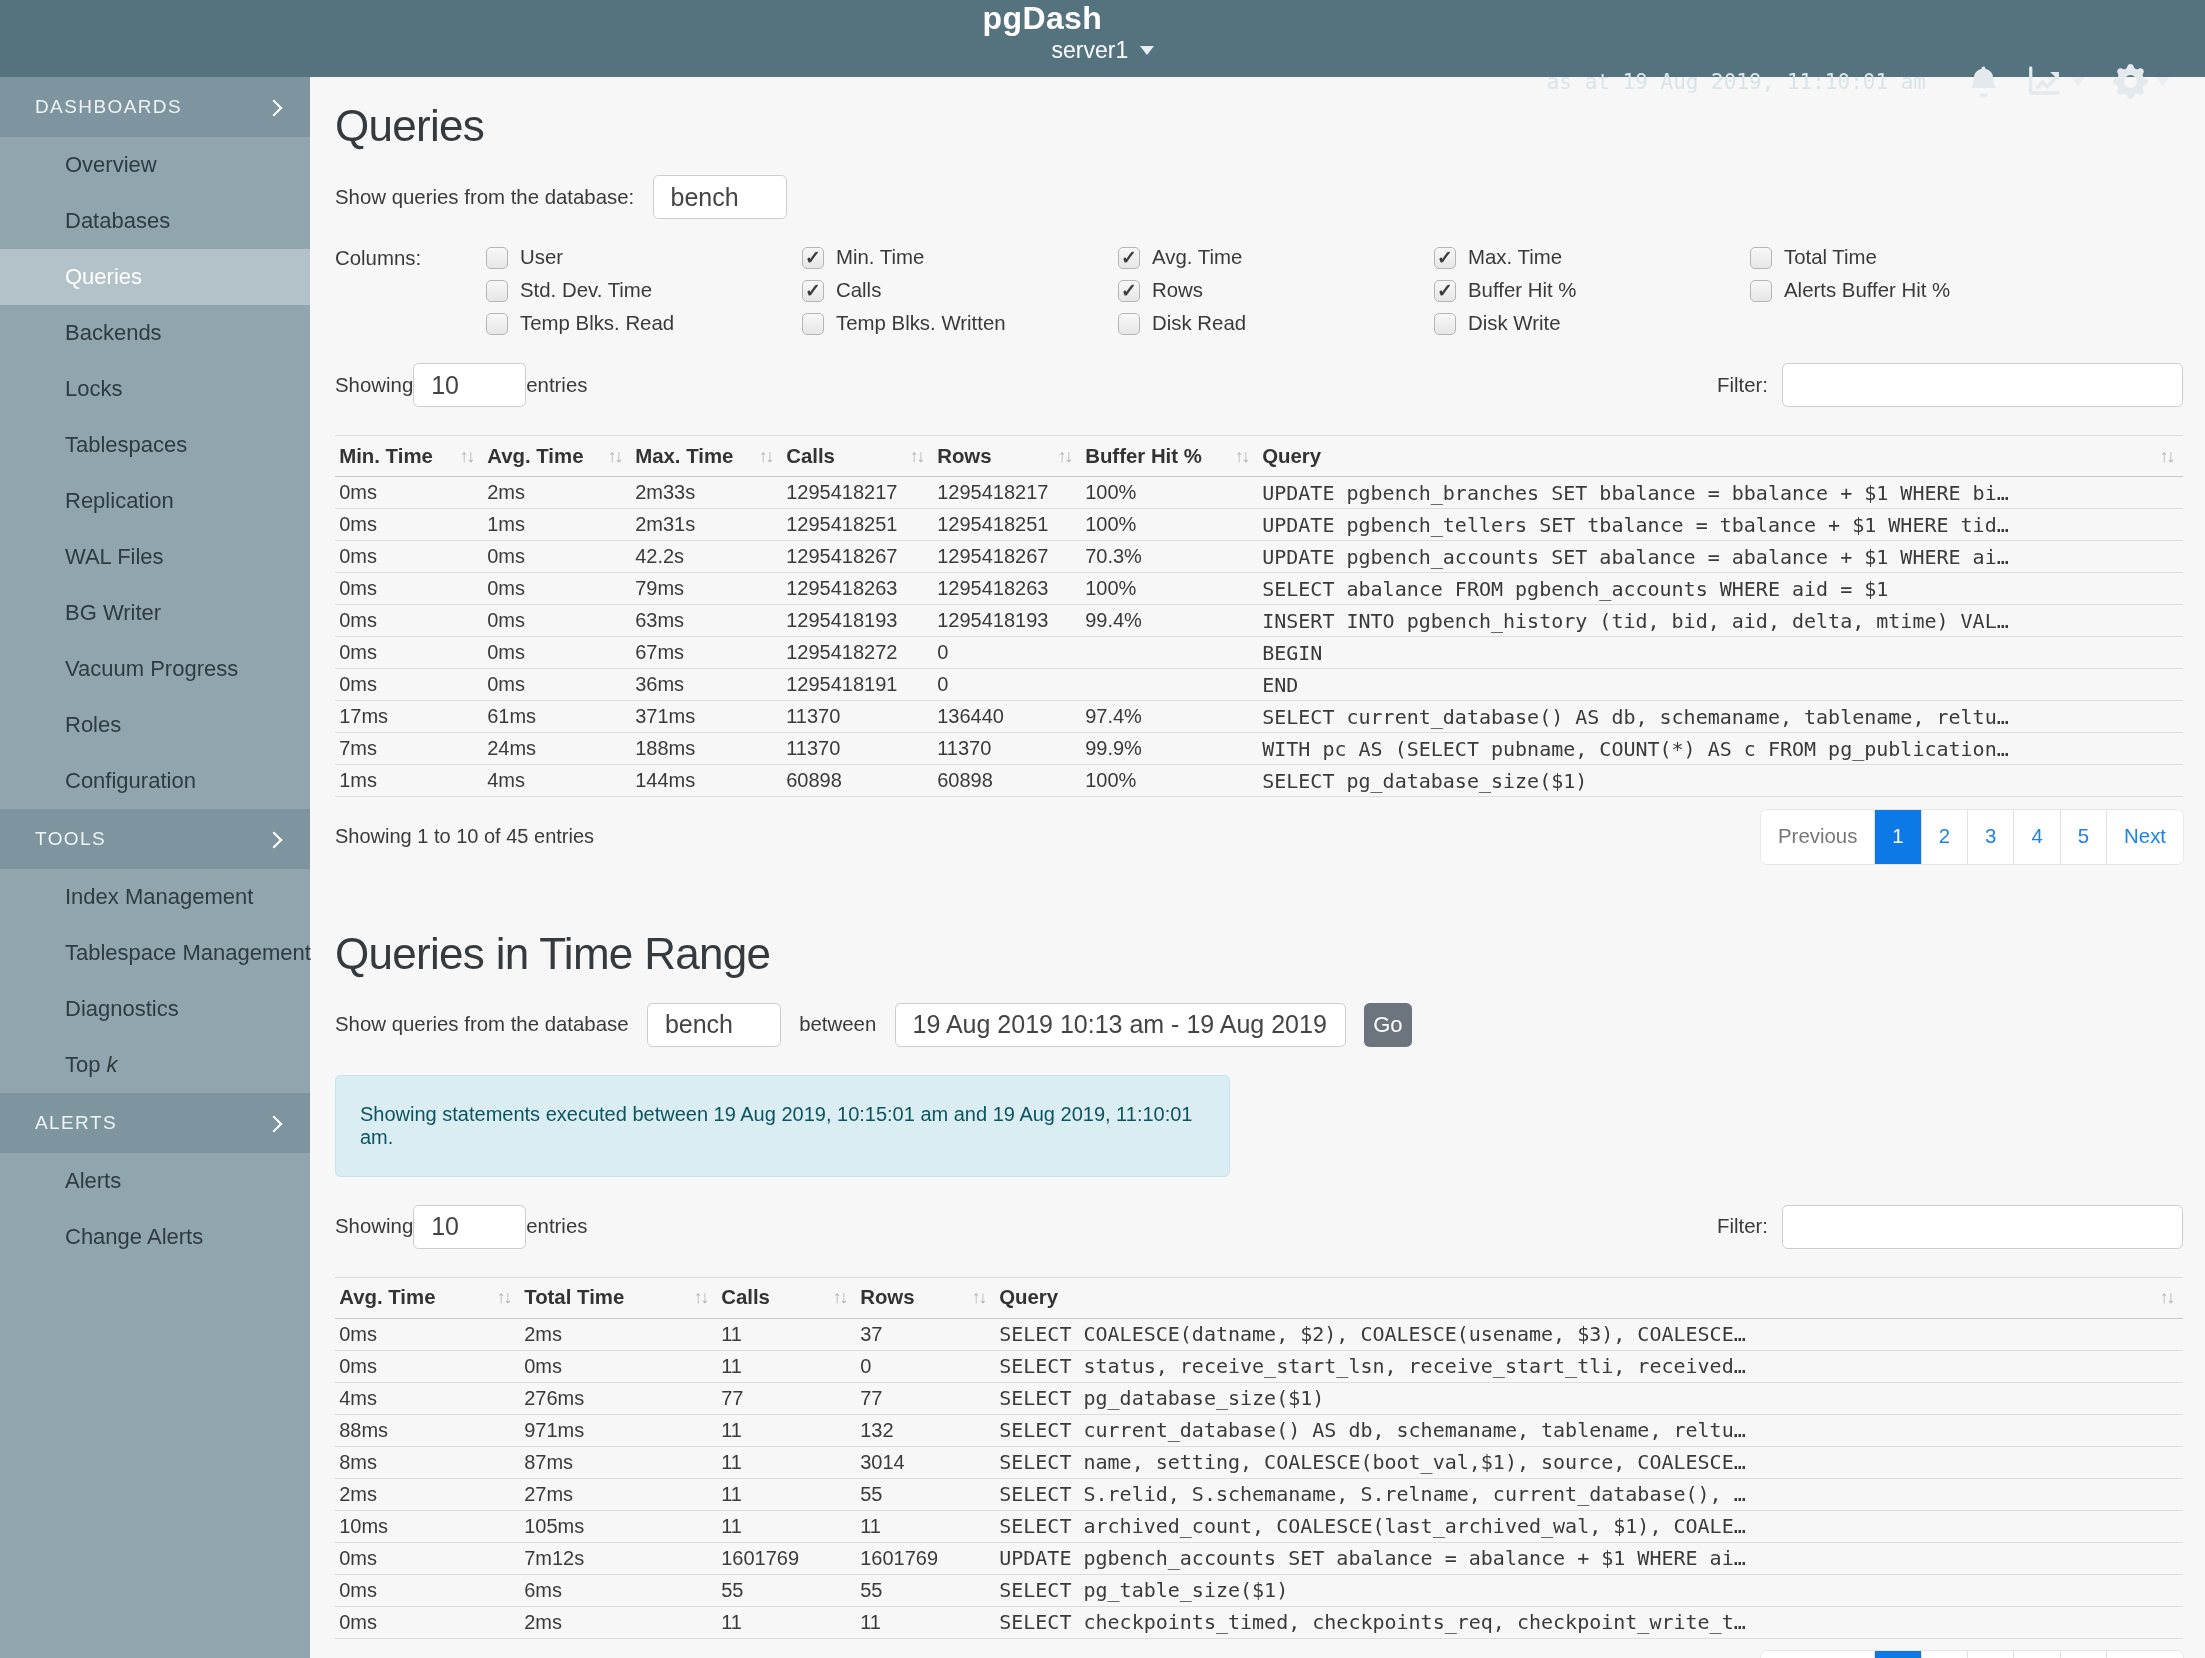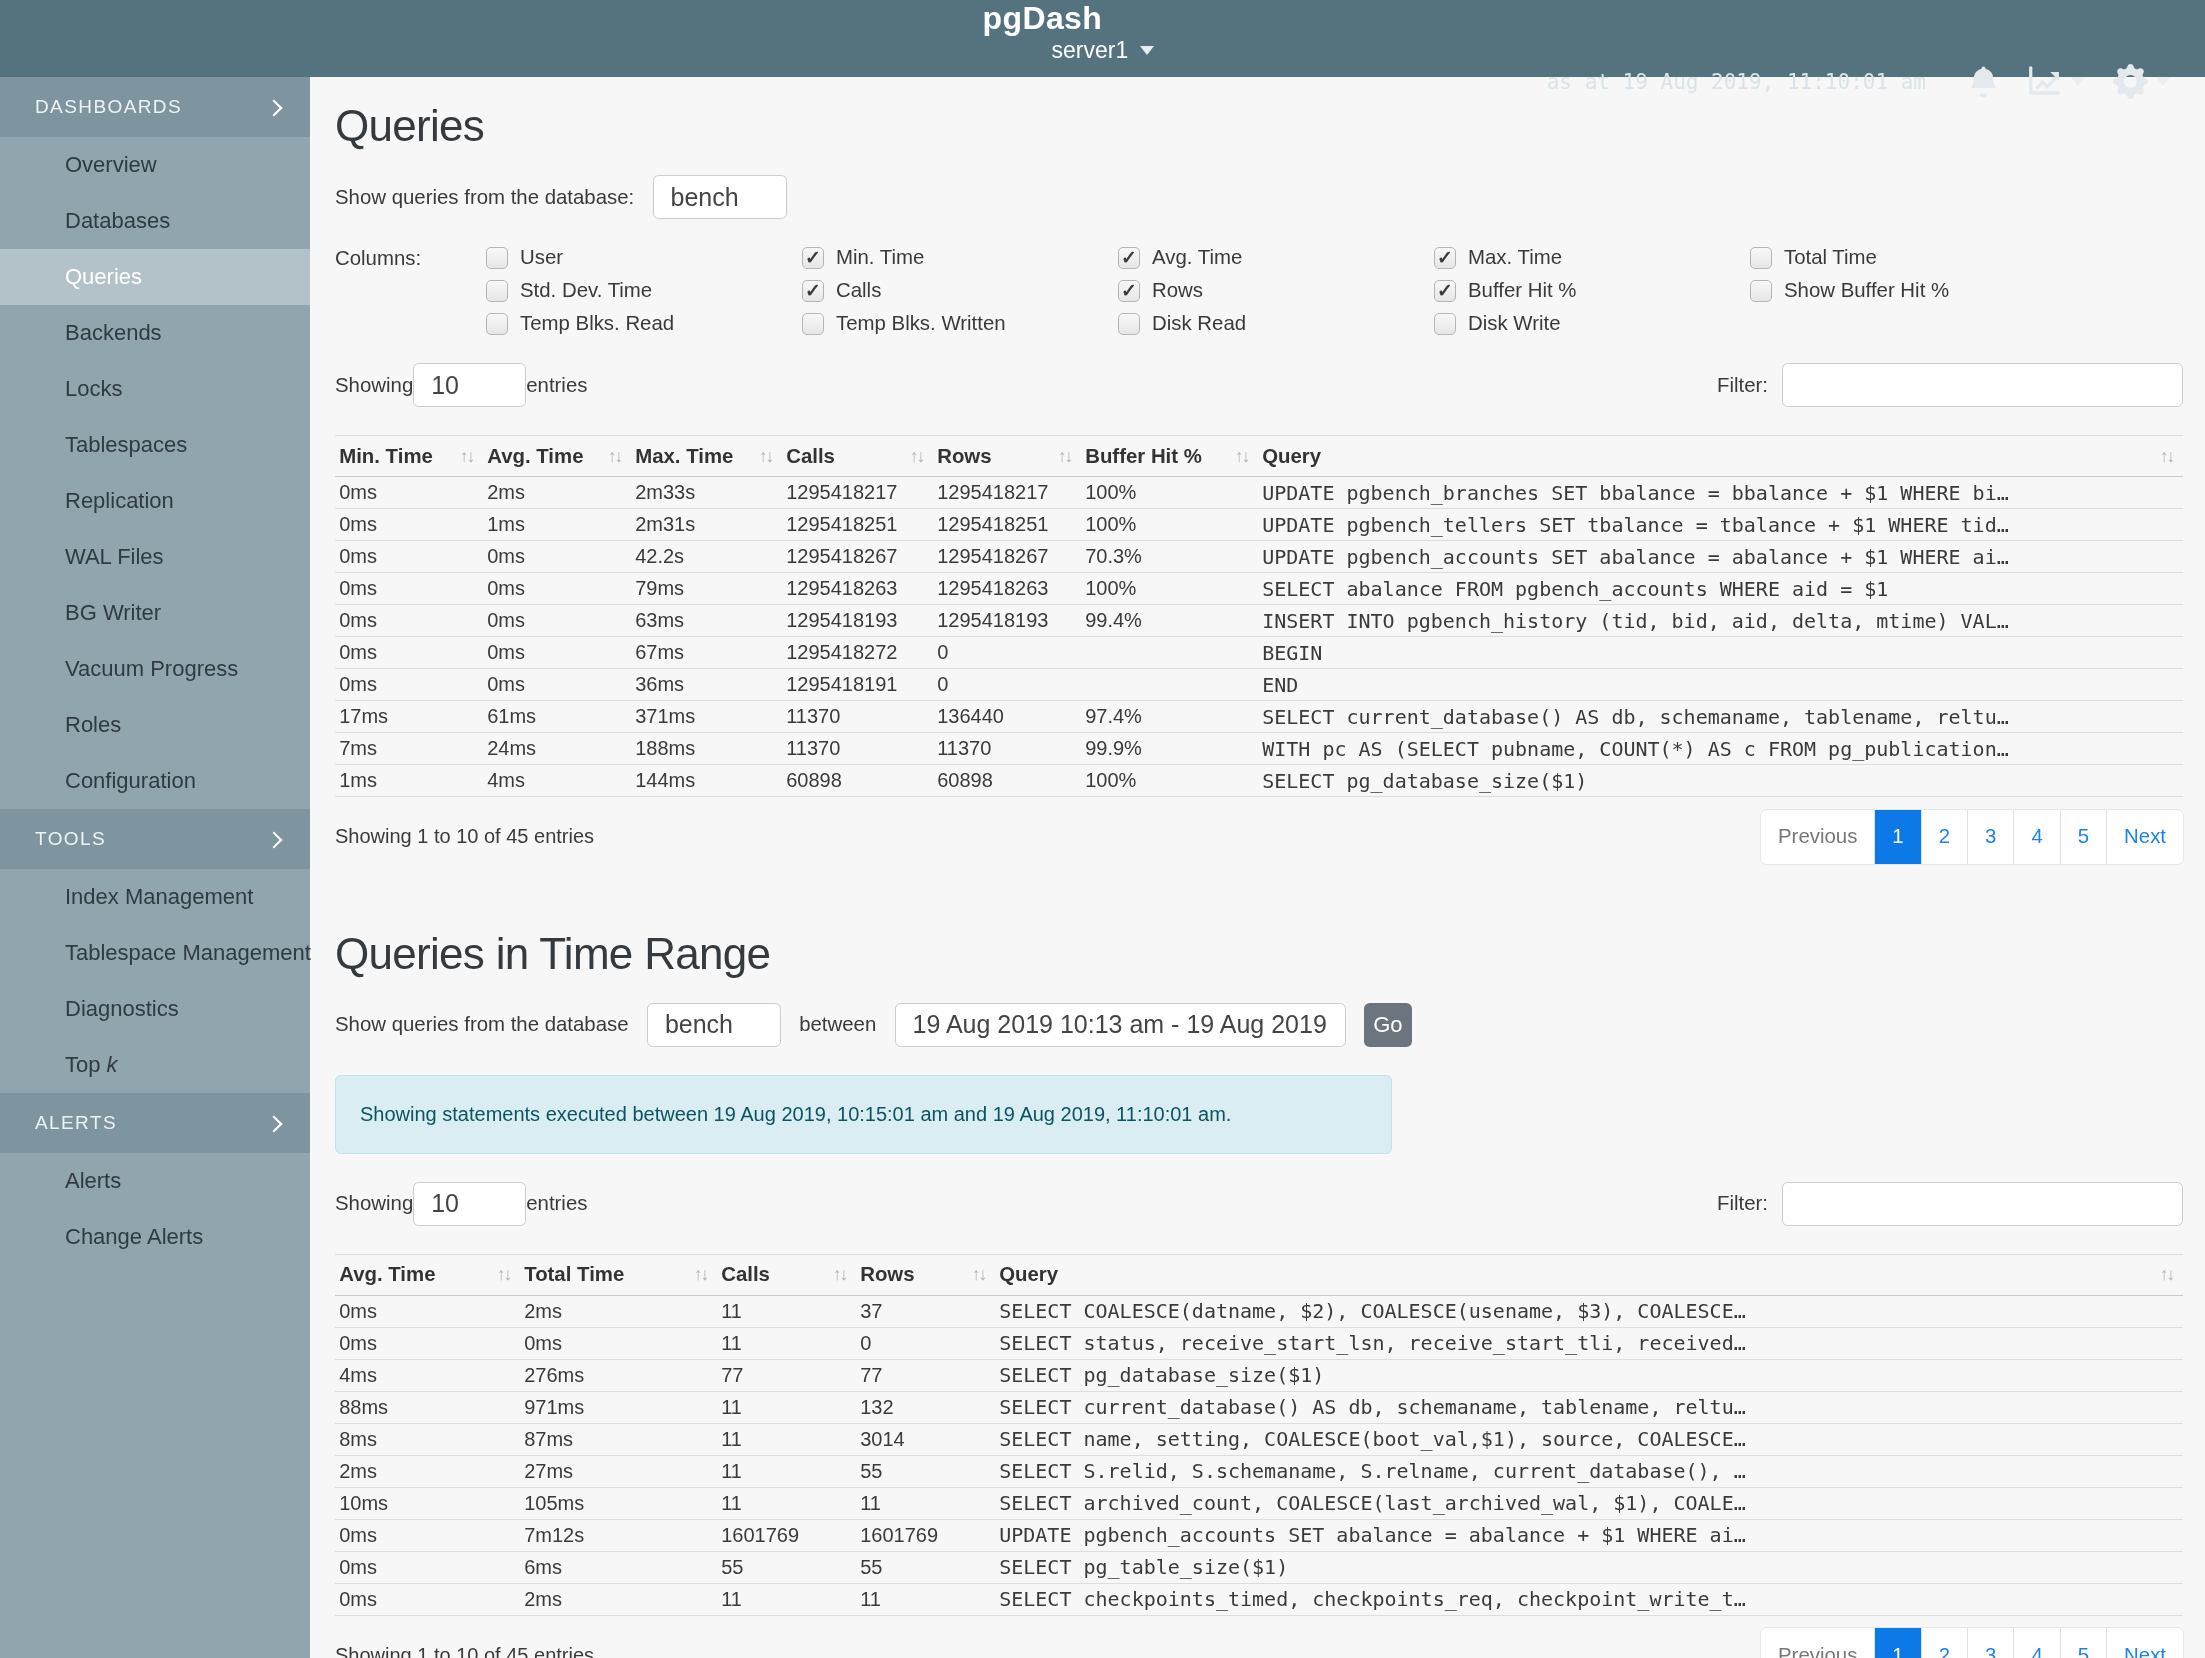--- a/index.html
+++ b/index.html
@@ -57,21 +57,21 @@
 
   .table-footer { display:flex; align-items:center; margin-top:12.7px; }
   .footer-text { font-size:20px; color:#3a3a3a; }
   .pagination { margin-left:auto; display:flex; list-style:none; border-radius:5.6px; overflow:hidden; box-shadow:0 0 0 0.7px #dee2e6; }
   .pagination li { min-width:46px; padding:0 17px; height:54px; display:flex; align-items:center; justify-content:center; background:#fff; border-left:0.7px solid #dee2e6; color:#1c83e8; font-size:20.4px; cursor:pointer; }
   .pagination li:first-child { border-left:none; }
   .pagination li.prev { color:#777; }
   .pagination li.active { background:#0d79e6; color:#fff; }
 
   h1.title2 { margin-top:65px; }
-  .alert-info { width:1057px; margin-top:28px; background:#d9edf2; border:0.7px solid #c3e3ea; border-radius:5.6px; padding:27px 24px; font-size:20px; color:#0c5460; }
+  .alert-info { width:895px; margin-top:28px; background:#d9edf2; border:0.7px solid #c3e3ea; border-radius:5.6px; padding:27px 24px; font-size:20px; color:#0c5460; }
 </style>
 </head>
 <body>
 
 <div class="navbar">
   <div class="brand">pgDash</div>
   <div class="server-dd">
     <span>server1</span>
     <span class="caret"></span>
   </div>
@@ -200,21 +200,21 @@
             <span>Disk Write</span>
           </label>
         </div>
         <div class="cb-col">
           <label class="cb-item">
             <span class="cb-box"></span>
             <span>Total Time</span>
           </label>
           <label class="cb-item">
             <span class="cb-box"></span>
-            <span>Show Buffer Hit %</span>
+            <span>Alerts Buffer Hit %</span>
           </label>
         </div>
       </div>
   </div>
 
   <div class="list-controls">
     <div class="lc-left">
       <span>Showing</span>
       <input class="box-input w-show" value="10" style="">
       <span>entries</span>

